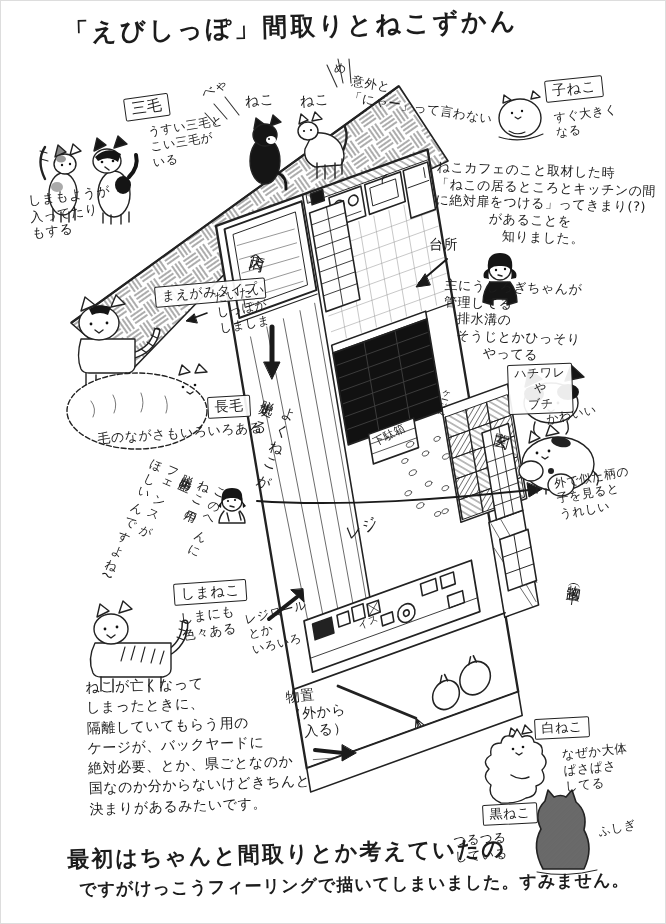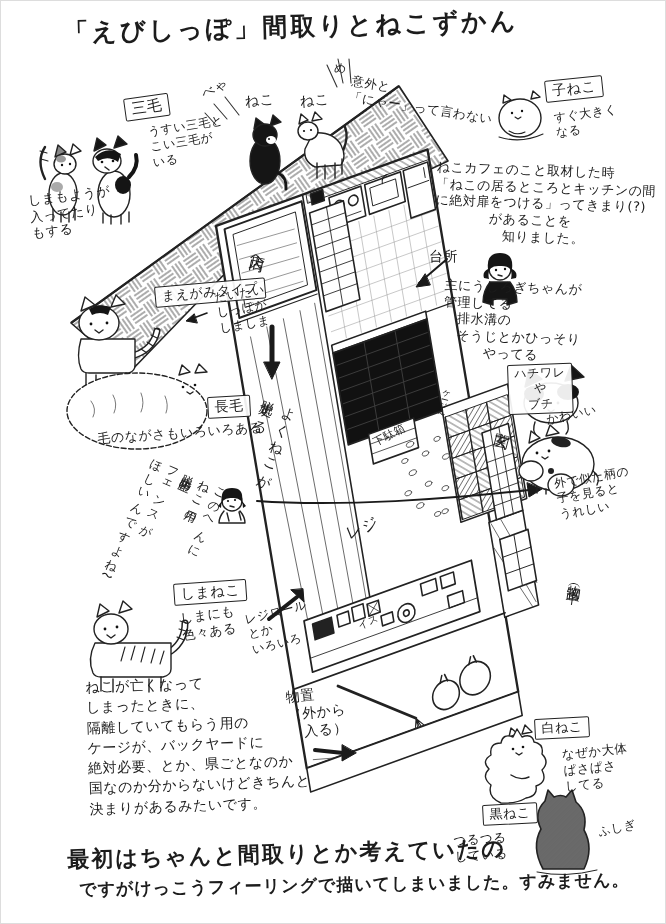--- a/index.html
+++ b/index.html
@@ -373,21 +373,21 @@
 「にゃー」って言わない</div>
 
 <div class="note boxed" style="left:543px;top:80px;font-size:14px;transform:rotate(-6deg);">子ねこ</div>
 <div class="note" style="left:552px;top:110px;font-size:12px;transform:rotate(-8deg);">すぐ大きく
 なる</div>
 <div class="note" style="left:436px;top:158px;font-size:13px;transform:rotate(2deg);">ねこカフェのこと取材した時
 「ねこの居るところとキッチンの間
 に絶対扉をつける」ってきまり(?)
 　　　　があることを
 　　　　　知りました。</div>
-<div class="note" style="left:428px;top:247px;font-size:14px;text-align:center;">台所</div>
+<div class="note" style="left:428px;top:235px;font-size:14px;text-align:center;">台所</div>
 <div class="note" style="left:444px;top:276px;font-size:13px;transform:rotate(2deg);">主にうしろぎちゃんが
 管理してる
 　排水溝の
 　そうじとかひっそり
 　　　やってる</div>
 
 <div class="note boxed ctr" style="left:506px;top:364px;font-size:12px;transform:rotate(-2deg);">ハチワレ
 や
 ブチ</div>
 <div class="note" style="left:544px;top:412px;font-size:12px;transform:rotate(-12deg);">かわいい</div>

